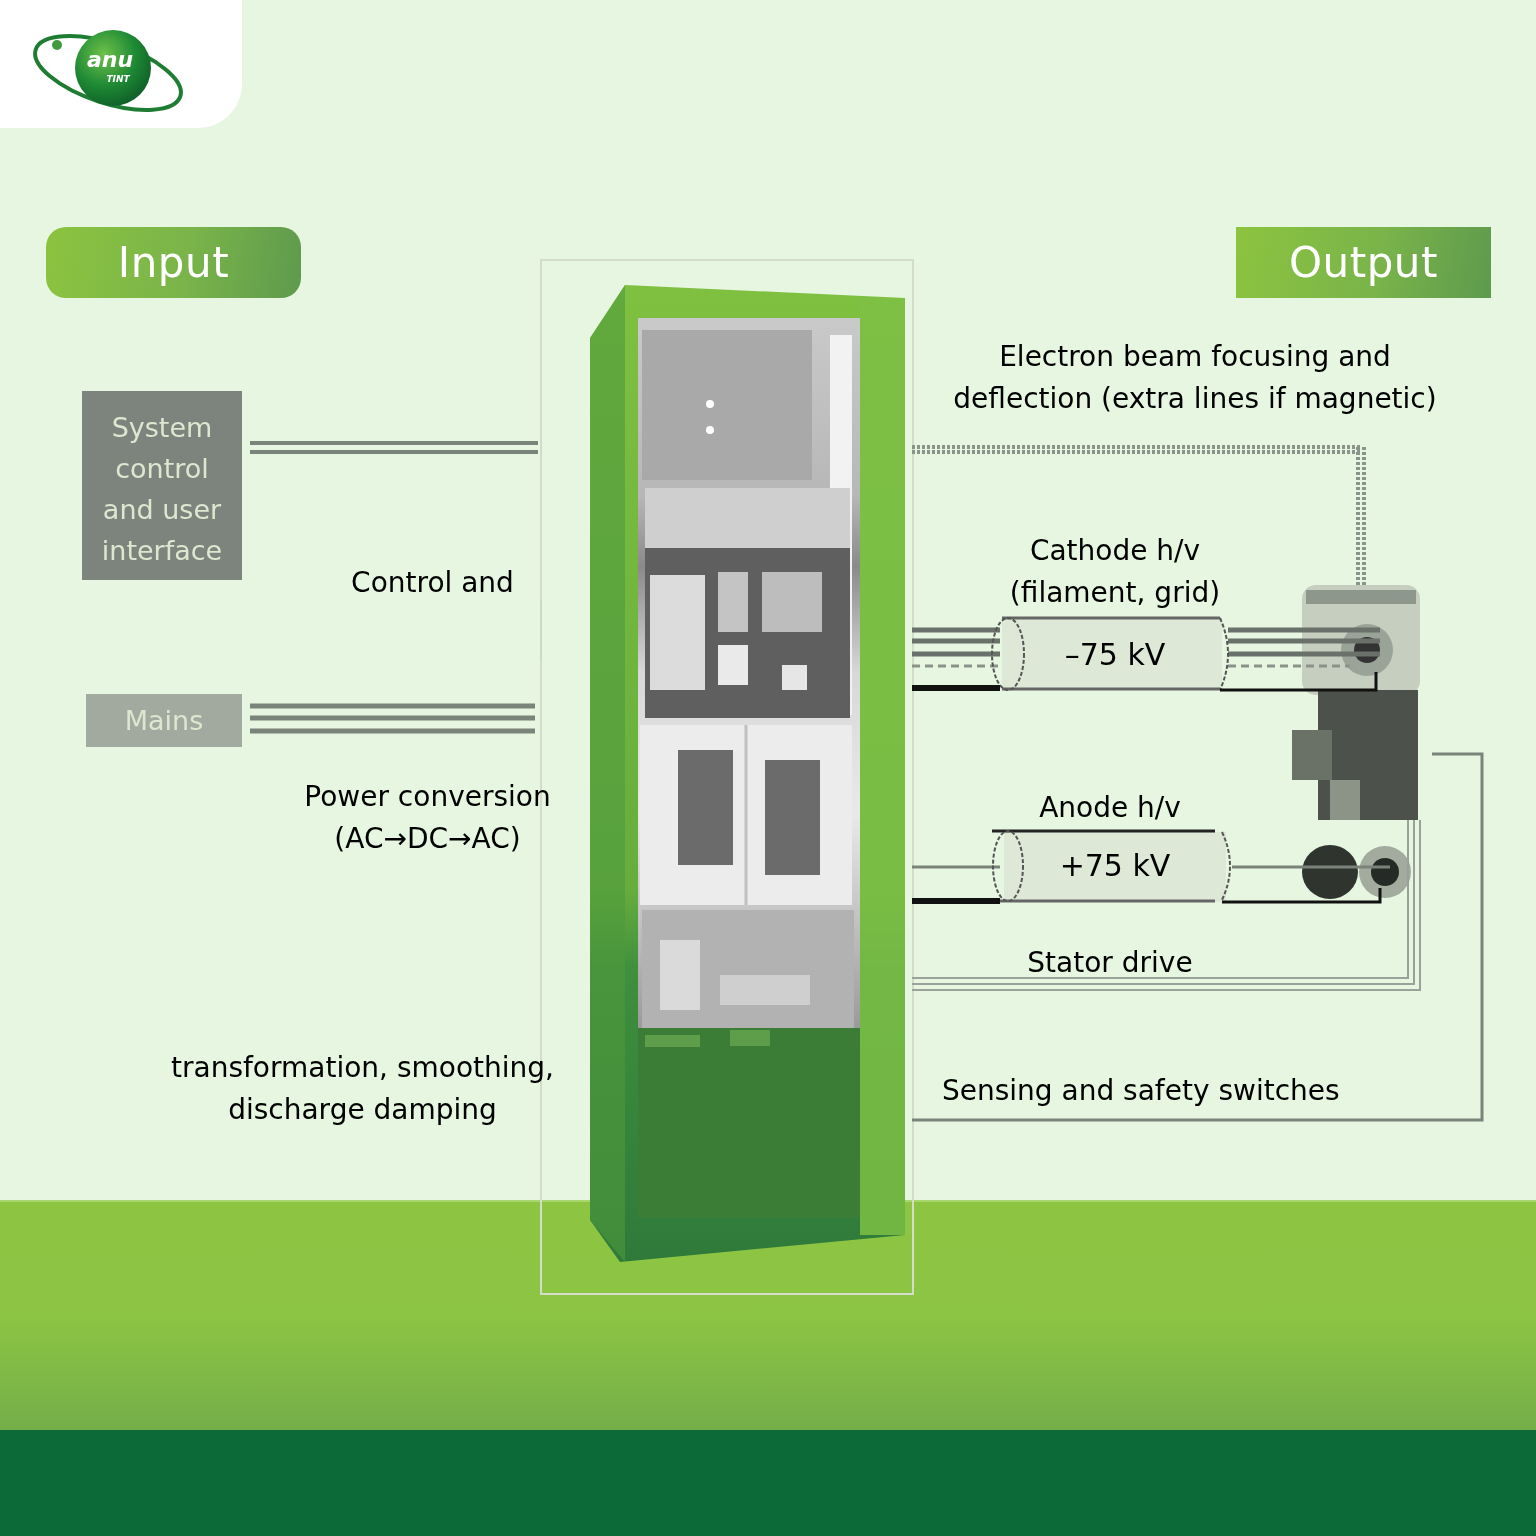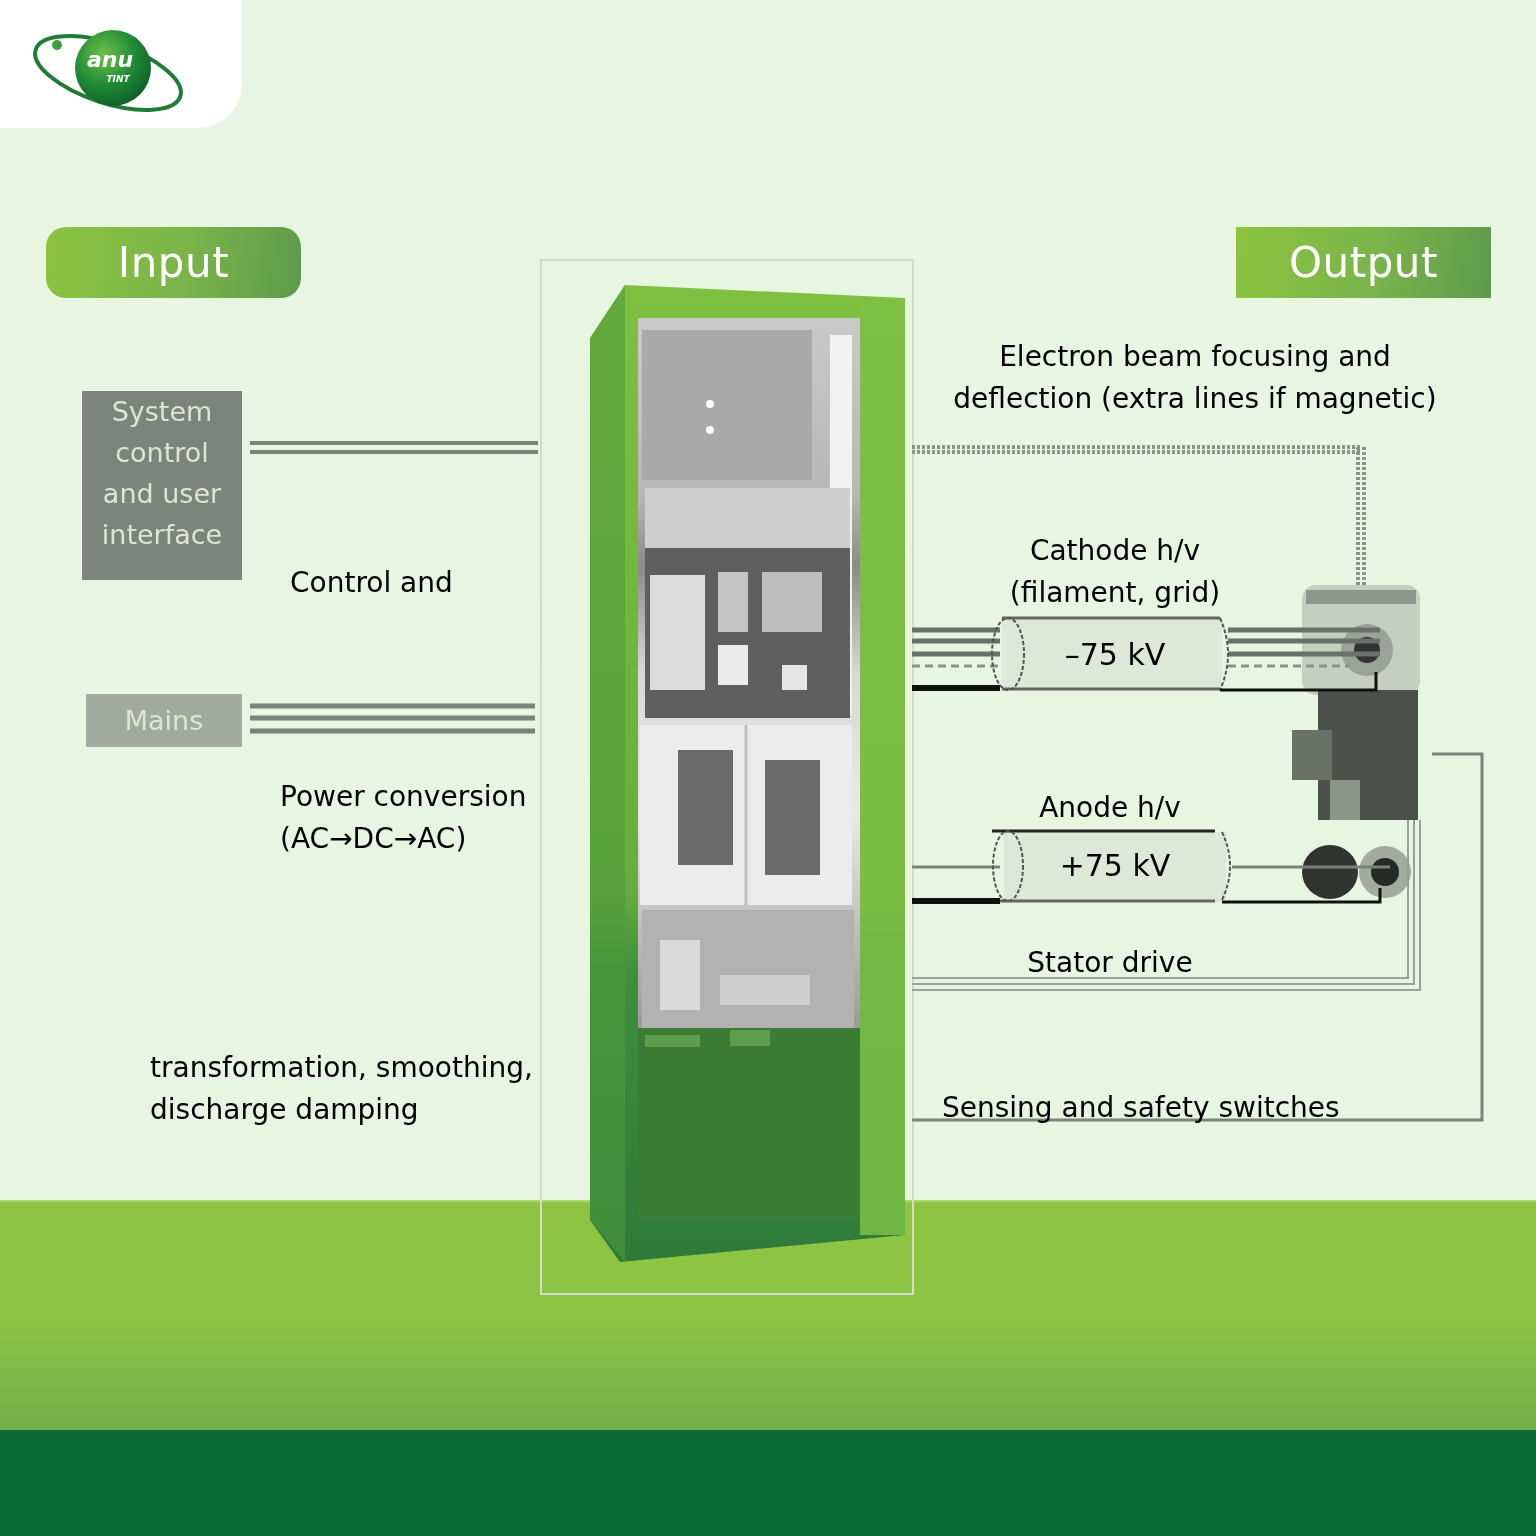--- a/index.html
+++ b/index.html
@@ -34,40 +34,40 @@
   #output-header { left: 1236px; top: 227px; width: 255px; }
 
   
   .greybox {
     background: #7d847d;
     color: #dfe6d0;
     text-align: center;
     font-size: 27px;
     line-height: 41px;
   }
-  #sysctl-box { left: 82px; top: 391px; width: 160px; height: 189px; padding-top: 0; }
+  #sysctl-box { left: 82px; top: 391px; width: 160px; height: 189px; padding-top: 16px; }
   #mains-box { left: 86px; top: 694px; width: 156px; height: 53px; background: #a2a99f; line-height: 53px; }
 
   .label {
     font-size: 28px;
     line-height: 42px;
     color: #000000;
   }
-  .right { text-align: left; }
+  .right { text-align: center; }
   .center { text-align: center; }
 
   #lbl-control { left: 290px; top: 562px; width: 285px; }
   #lbl-power { left: 280px; top: 776px; width: 295px; }
   #lbl-hv { left: 150px; top: 1047px; width: 425px; }
 
   #lbl-ebeam { left: 930px; top: 336px; width: 530px; }
   #lbl-cathode { left: 990px; top: 530px; width: 250px; }
   #lbl-anode { left: 1000px; top: 787px; width: 220px; }
   #lbl-stator { left: 1000px; top: 942px; width: 220px; }
-  #lbl-sensing { left: 942px; top: 1070px; width: 420px; margin-top: 17px; }
+  #lbl-sensing { left: 942px; top: 1070px; width: 420px; }
 
   .kv { font-size: 30px; }
   #kv-neg { left: 1040px; top: 634px; width: 150px; }
   #kv-pos { left: 1040px; top: 845px; width: 150px; }
 
   
   #band-light {
     left: 0; top: 1200px; width: 1536px; height: 230px;
     background: linear-gradient(180deg, #8dc543 0%, #8cc543 50%, #74ae49 100%);
     border-top: 2px solid #a9d66e;

